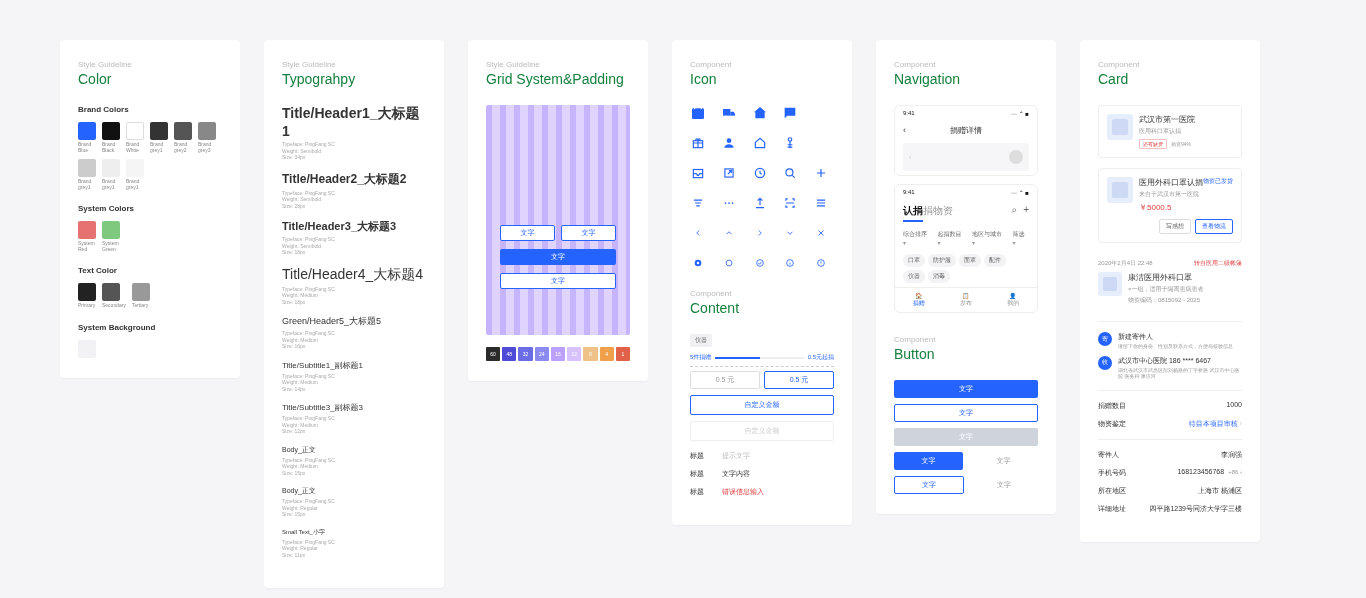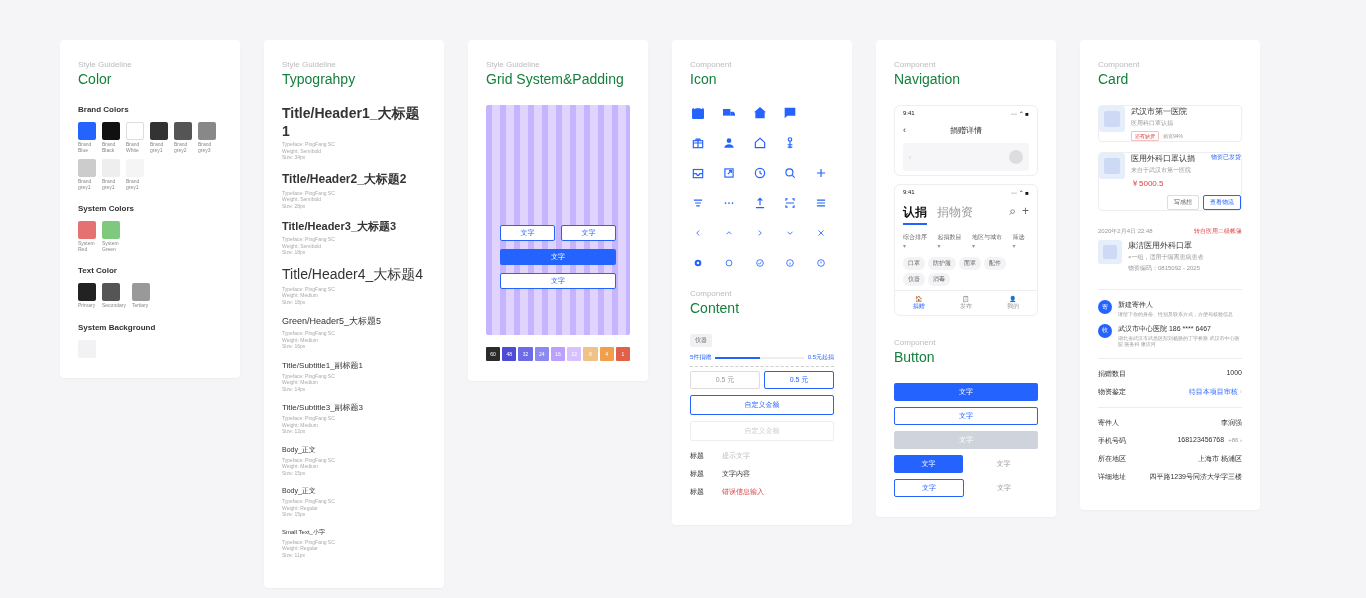--- a/index.html
+++ b/index.html
@@ -47,38 +47,38 @@
 .field-row{display:flex;gap:8px;font-size:7px;margin-bottom:8px}
 .field-label{color:#333;width:24px}
 .field-hint{color:#bbb}
 .field-val{color:#333}
 .field-err{color:#e04040}
 .mobile{background:#fff;border:1px solid #eee;border-radius:6px;overflow:hidden;margin-bottom:8px}
 .mstatus{display:flex;justify-content:space-between;padding:4px 8px;font-size:6px;color:#111}
 .mhead{display:flex;align-items:center;justify-content:center;position:relative;height:18px;font-size:8px;font-weight:500}
 .mback{position:absolute;left:8px;font-size:9px;color:#333}
 .carousel{background:#f6f6f8;height:28px;margin:4px 8px;border-radius:3px;display:flex;align-items:center;justify-content:space-between;padding:0 6px;color:#ccc;font-size:7px}
-.mtabs{display:flex;gap:10px;padding:4px 8px;font-size:12px}
+.mtabs{display:flex;gap:0;padding:4px 8px;font-size:10px}
 .mtab{color:#999}
 .mtab.active{color:#111;font-weight:600;border-bottom:2px solid #2563ff;padding-bottom:2px}
 .mtab-icons{margin-left:auto;display:flex;gap:6px;color:#666}
 .filters{display:flex;gap:6px;padding:4px 8px;font-size:6px;color:#666}
 .filters span::after{content:" ▾";color:#999}
 .chips{display:flex;flex-wrap:wrap;gap:3px;padding:4px 8px}
 .chip{background:#f3f3f5;color:#666;font-size:6px;padding:2px 5px;border-radius:6px}
 .tabbar{display:flex;border-top:1px solid #eee;position:relative}
 .titem{flex:1;text-align:center;padding:4px 0;font-size:6px;color:#999}
 .titem.active{color:#2563ff}
 .btn-group{display:flex;flex-direction:column;gap:6px}
 .btn-half{display:flex;gap:6px}
 .btn-half>div{flex:1}
 .btn-primary{background:#2563ff;color:#fff;height:18px;display:flex;align-items:center;justify-content:center;font-size:7px;border-radius:2px}
 .btn-ghost{border:1px solid #2563ff;color:#2563ff;height:18px;display:flex;align-items:center;justify-content:center;font-size:7px;border-radius:2px}
 .btn-disabled{background:#cfd4dc;color:#fff;height:18px;display:flex;align-items:center;justify-content:center;font-size:7px;border-radius:2px}
-.card{border:1px solid #eee;border-radius:4px;padding:0;margin-bottom:10px}
+.card{border:1px solid #eee;border-radius:4px;padding:8px;margin-bottom:10px}
 .card-top{display:flex;gap:6px}
 .thumb{width:26px;height:26px;background:#e6eefc;border-radius:3px;flex-shrink:0;position:relative}
 .thumb::after{content:"";position:absolute;inset:5px;background:#cdd9f5;border-radius:2px}
 .card-title{font-size:8px;font-weight:500}
 .card-sub{font-size:6px;color:#999;margin-top:2px}
 .tag-red{display:inline-block;color:#e04040;border:1px solid #f3c0c0;font-size:5px;padding:1px 3px;border-radius:1px;margin-top:3px}
 .tag-plain{color:#999;font-size:5px;margin-left:4px}
 .status-badge{color:#2563ff;font-size:6px;margin-left:auto}
 .price{color:#e04040;font-size:8px;font-weight:500;margin-top:3px}
 .card-actions{display:flex;justify-content:flex-end;gap:4px;margin-top:6px}

